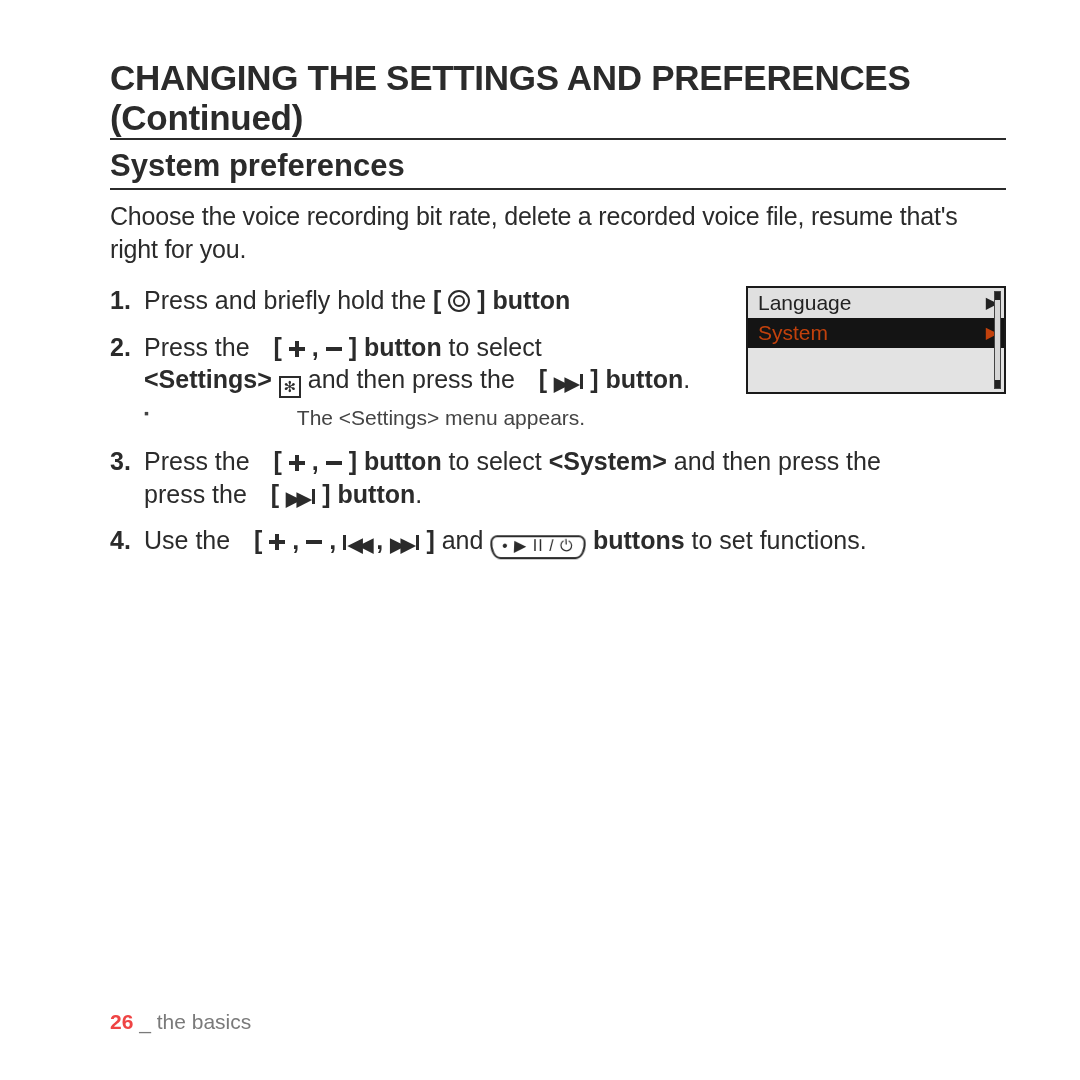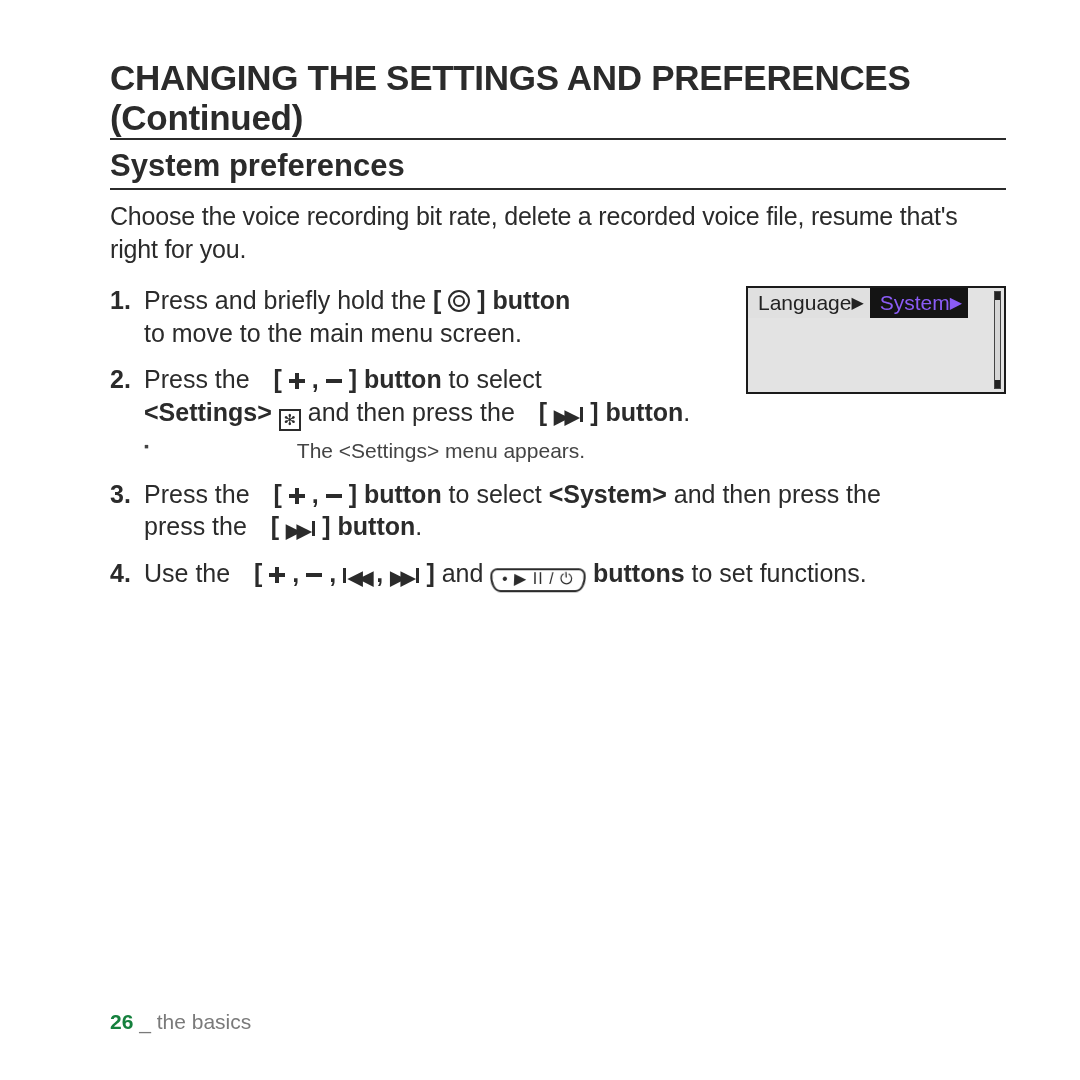--- a/index.html
+++ b/index.html
@@ -36,31 +36,32 @@
   }
   .device-box {
     position: absolute;
     right: 0;
     top: 2px;
     width: 260px;
     height: 108px;
     border: 2px solid #1a1a1a;
     background: #e3e3e3;
     display: flex;
+    flex-direction: column;
   }
   .device-row {
     display: flex;
     align-items: center;
     justify-content: space-between;
     height: 30px;
     padding: 0 6px 0 10px;
     font-size: 21px;
   }
   .device-row.light { background: #e0e0e0; color: #222; }
-  .device-row.dark  { background: #141414; color: #8b5cf6; }
+  .device-row.dark  { background: #141414; color: #c2410c; }
   .device-row .arrow {
     font-size: 16px;
     line-height: 1;
   }
   .device-scroll {
     position: absolute;
     right: 3px;
     top: 3px;
     bottom: 3px;
     width: 7px;
@@ -192,21 +193,21 @@
     transform: perspective(80px) rotateX(8deg);
   }
   .footer {
     position: absolute;
     left: 110px;
     bottom: 46px;
     font-size: 21px;
     color: #7a7a7a;
   }
   .footer .pg {
-    color: #15803d;
+    color: #ef4444;
     font-weight: 600;
   }
 </style>
 </head>
 <body>
 
 <h1 class="page-title">CHANGING THE SETTINGS AND PREFERENCES (Continued)</h1>
 
 <h2 class="section-title">System preferences</h2>
 
@@ -228,21 +229,20 @@
         <div class="thumb-bot"></div>
     </div>
   </div>
 
   <ol class="steps">
 
     <li>
       <span>Press and briefly hold the </span><span class="b"><span class="bracket">[</span>
       <span class="icon-circle"></span>
       <span class="bracket">]</span><span> button</span></span><br>
-      <span>to move to the main menu screen.</span>
     </li>
 
     <li>
       <span>Press the </span><span class="b iconset"><span class="bracket">[</span>
       <span class="icon-plus"></span><span> , </span><span class="icon-minus"></span>
       <span class="bracket">]</span><span> button</span></span><span> to select </span><br>
       <span class="b">&lt;Settings&gt;</span>
       <span class="icon-gear">✻</span><span> and then press the </span><span class="b iconset"><span class="bracket">[</span>
       <span class="icon-ff"><span>▶</span><span>▶</span></span>
       <span class="bracket">]</span><span> button</span></span><span>.</span>

